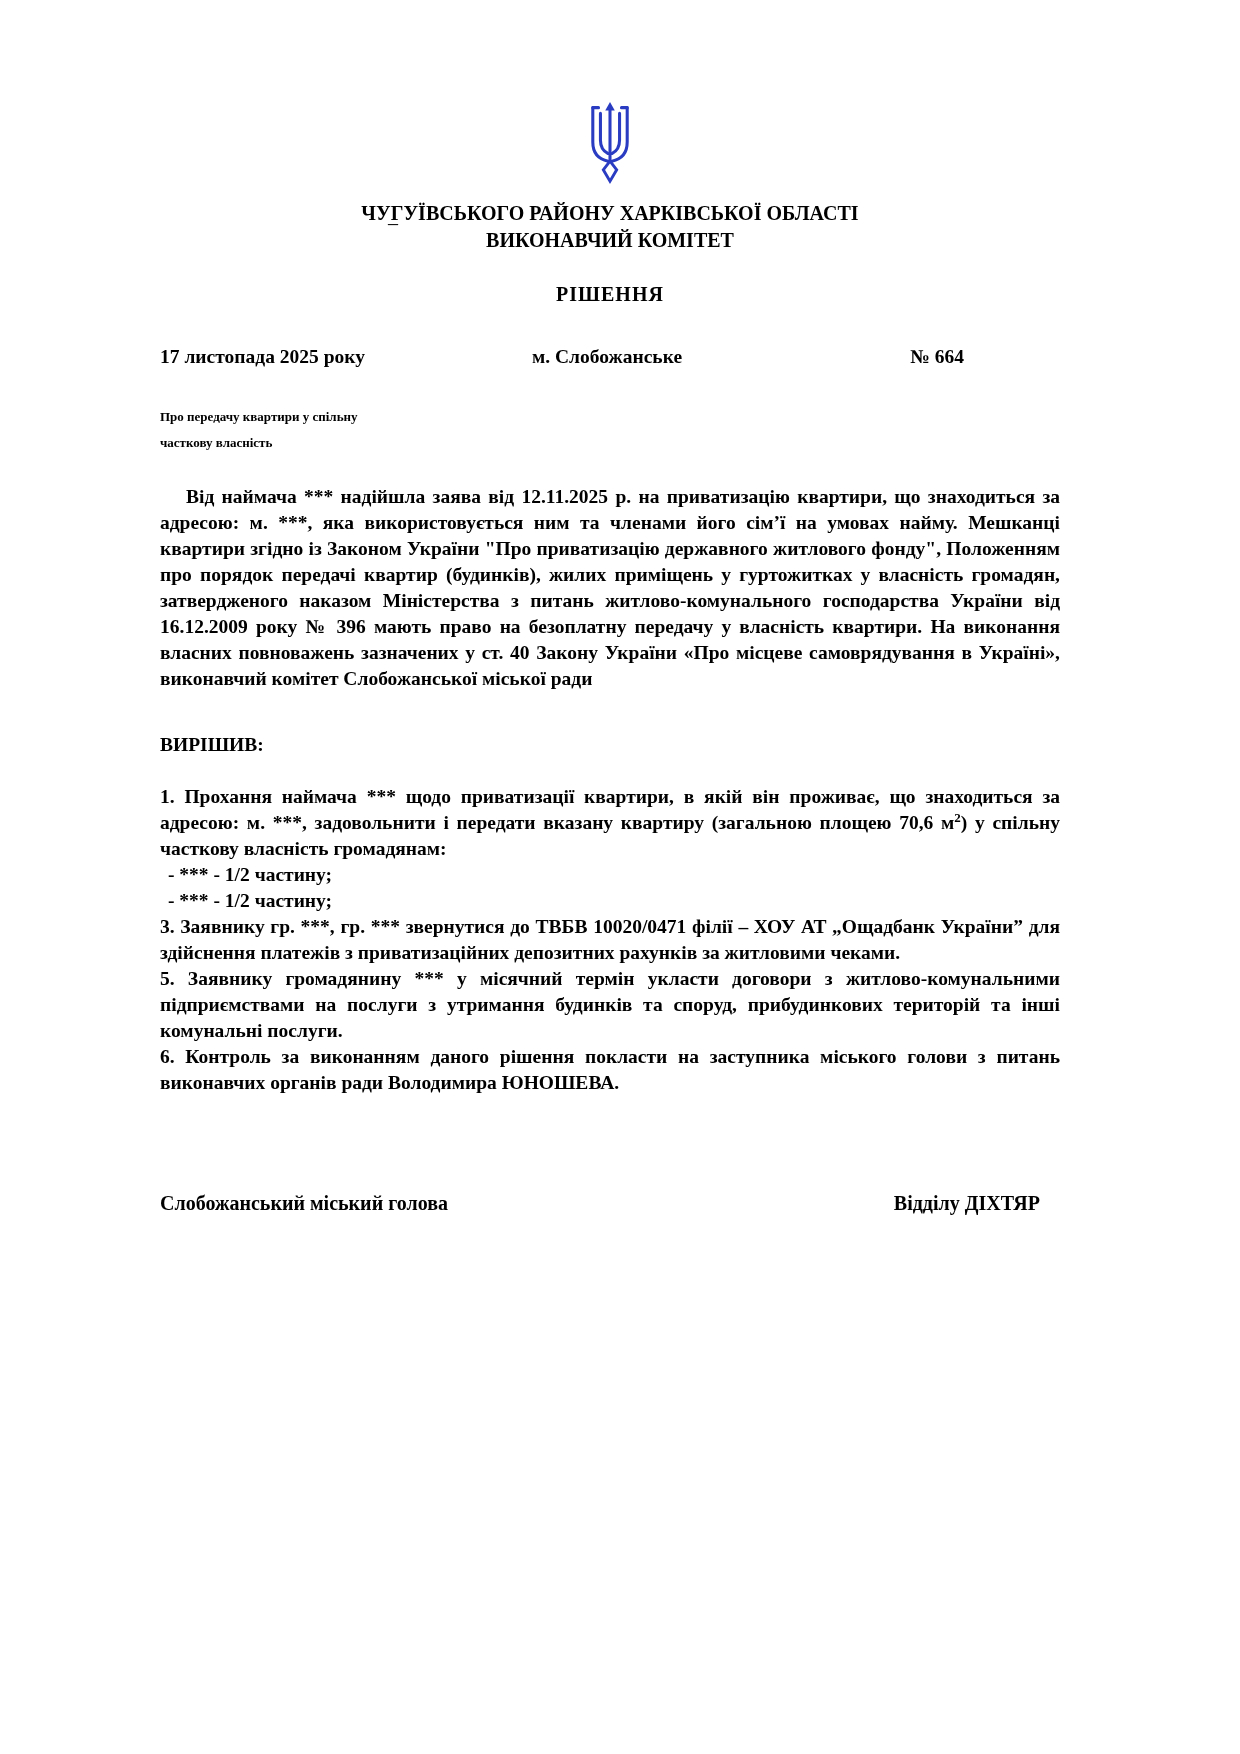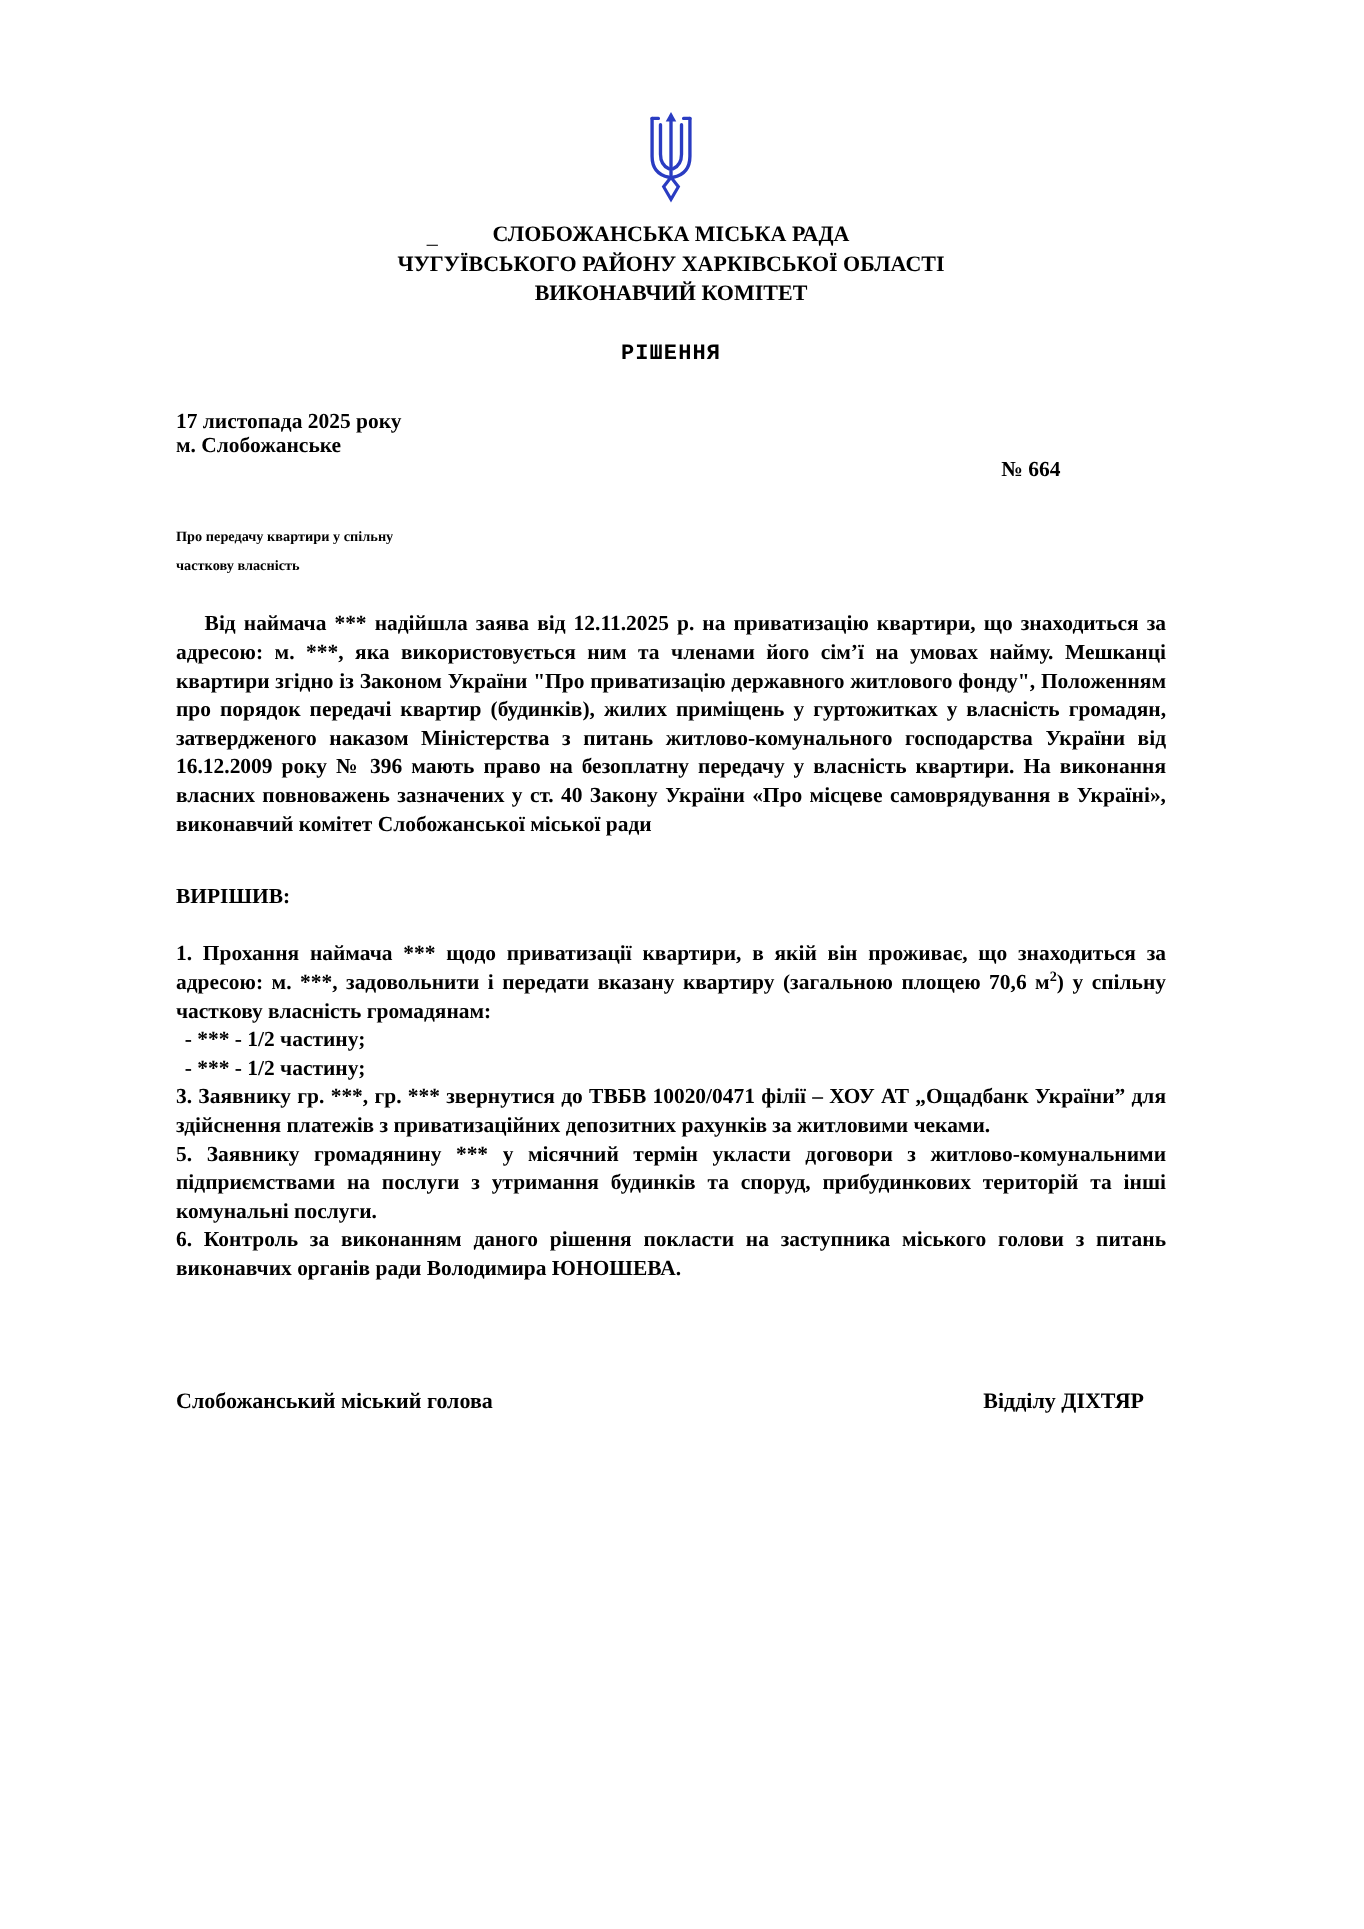--- a/index.html
+++ b/index.html
@@ -44,28 +44,26 @@
     left: 228px;
     top: 2px;
     font-weight: 400;
   }
   .doc-type {
     text-align: center;
     font-size: 20px;
     font-weight: 700;
     letter-spacing: 1px;
     margin-top: 29px;
-    font-family: Liberation Mono, monospace;
   }
   .meta-row {
     display: flex;
     align-items: baseline;
     margin-top: 40px;
     font-size: 19.5px;
-    flex-direction: column;
   }
   .meta-date { width: 372px; }
   .meta-place { }
   .meta-num {
     margin-left: auto;
     padding-right: 96px;
   }
   .subject {
     margin-top: 36px;
     font-size: 13px;
@@ -124,21 +122,20 @@
         <path d="M32 10 V64"></path>
         <path d="M14 8 H20 M50 8 H44"></path>
       </g>
       <path d="M32 2 L27 11 H37 Z" fill="#2a3cc2"></path>
       <path d="M32 64 L25 73 L32 85 L39 73 Z" fill="none" stroke="#2a3cc2" stroke-width="3"></path>
     </svg>
   </div>
 
   <div class="org-header">
     <span class="org-artifact">_</span>
-    <div>СЛОБОЖАНСЬКА МІСЬКА  РАДА</div>
     <div>ЧУГУЇВСЬКОГО РАЙОНУ ХАРКІВСЬКОЇ  ОБЛАСТІ</div>
     <div>ВИКОНАВЧИЙ КОМІТЕТ</div>
   </div>
 
   <div class="doc-type">РІШЕННЯ</div>
 
   <div class="meta-row">
     <span class="meta-date">17 листопада 2025 року</span>
     <span class="meta-place">м. Слобожанське</span>
     <span class="meta-num">№ 664</span>

